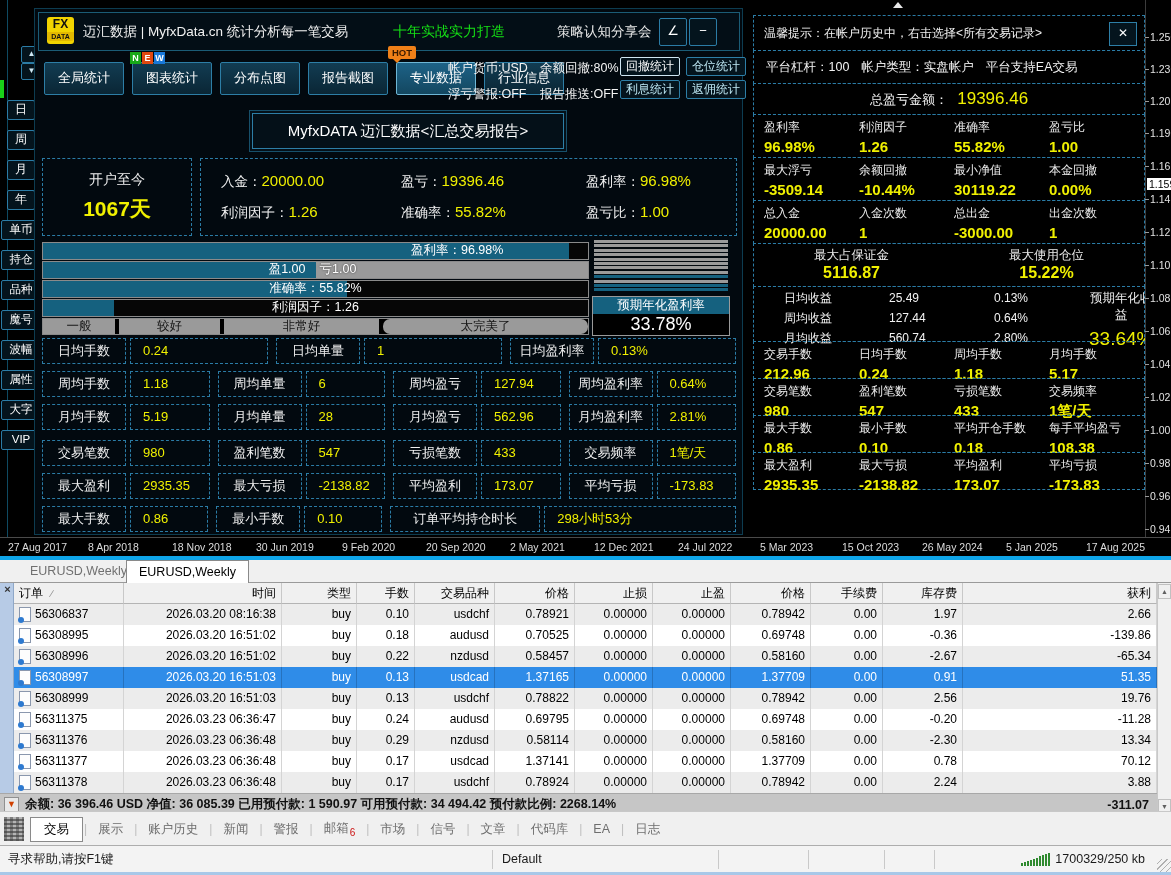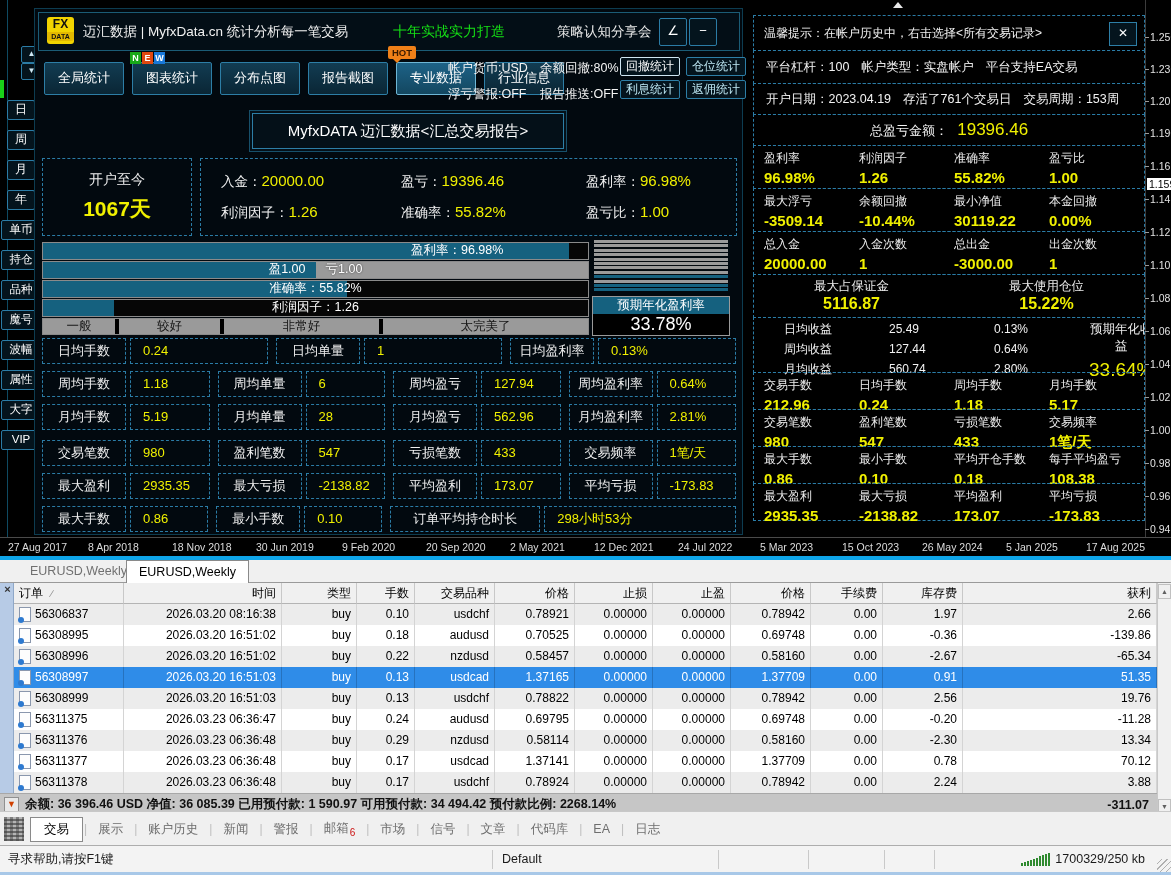--- a/index.html
+++ b/index.html
@@ -65,21 +65,21 @@
   #summary-grid{display:grid;grid-template-columns:180px 185px 160px;grid-row-gap:12px;padding:13px 0 0 20px;}
   .sum-cell{white-space:nowrap;}
   .sum-cell .lab{color:#f2f2f2;font-size:13.5px;}
   .sum-cell .val{color:#f0f000;font-size:15px;}
   
   .hbar{position:absolute;left:42px;width:545px;height:16px;background:#060606;border:1px solid #8a8a8a;color:#fff;
     font-size:12.5px;line-height:15px;}
   .hbar .fill{position:absolute;left:0;top:0;bottom:0;background:#15617f;}
   .hbar .bar-text{position:relative;text-align:center;}
   .hbar .bar-win{position:absolute;right:50%;padding-right:10px;}
-  .hbar .bar-loss{position:absolute;left:50%;padding-left:10px;text-shadow:0 0 2px #333;}
+  .hbar .bar-loss{position:absolute;left:50%;padding-left:4px;text-shadow:0 0 2px #333;}
   .hbar.split .half-r{position:absolute;left:50%;right:0;top:0;bottom:0;background:#9a9a9a;}
   #scale-bar{position:absolute;left:42px;width:545px;height:15px;display:flex;gap:4px;background:#000;border:1px solid #8a8a8a;}
   #scale-bar .seg{background:#9a9a9a;color:#151515;font-size:12.5px;line-height:15px;text-align:center;}
   
   #stripes{left:594px;top:240px;width:134px;height:53px;}
   #stripes div{height:3px;margin-bottom:1.4px;}
   #annual-head{left:592px;top:296px;width:136px;height:17px;background:#15617f;border:1px solid #9a9a9a;border-bottom:none;
     color:#fff;font-size:12.5px;text-align:center;line-height:17px;}
   #annual-val{left:592px;top:314px;width:136px;height:21px;background:#000;border:1px solid #9a9a9a;border-top:none;
     color:#fff;font-size:18px;text-align:center;line-height:20px;}
@@ -267,21 +267,21 @@
         </div>
         <div class="hbar" style="top: 299px;">
           <div class="fill" style="width: 13%;"></div>
           <div class="bar-text">利润因子：1.26</div>
         </div>
       </div>
     <div id="scale-bar" style="top: 318px;">
         <div class="seg" style="width: 13.5%;">一般</div>
         <div class="seg" style="width: 19%;">较好</div>
         <div class="seg" style="width: 29%;">非常好</div>
-        <div class="seg" style="width: 38.5%;">太完美了</div>
+        <div class="seg" style="width: 38.5%; border-radius: 7px;">太完美了</div>
       </div>
     <div id="stripes" class="abs">
         <div style="background: rgb(154, 154, 154);"></div>
         <div style="background: rgb(154, 154, 154);"></div>
         <div style="background: rgb(154, 154, 154);"></div>
         <div style="background: rgb(154, 154, 154);"></div>
         <div style="background: rgb(154, 154, 154);"></div>
         <div style="background: rgb(154, 154, 154);"></div>
         <div style="background: rgb(154, 154, 154);"></div>
         <div style="background: rgb(154, 154, 154);"></div>
@@ -399,27 +399,20 @@
     <div id="right-panel" class="abs">
       <div class="sec" id="sec-tip">
         <div class="txt">温馨提示：在帐户历史中，右击选择&lt;所有交易记录&gt;</div>
         <div id="tip-close">✕</div>
       </div>
       <div class="sec" id="sec-platform">
           <div class="sec-line" id="platform-line">
             <span>平台杠杆：100</span>
             <span>帐户类型：实盘帐户</span>
             <span>平台支持EA交易</span>
-          </div>
-        </div>
-      <div class="sec" id="sec-account">
-          <div class="sec-line" id="account-line">
-            <span>开户日期：2023.04.19</span>
-            <span>存活了761个交易日</span>
-            <span>交易周期：153周</span>
           </div>
         </div>
       <div class="sec" id="sec-total">
         <span class="lab">总盈亏金额：</span>
         <span class="val">19396.46</span>
       </div>
       <div id="pgrids">
           <div class="sec" style="height: 44px;">
             <div class="pgrid">
               <div class="pg-cell">

